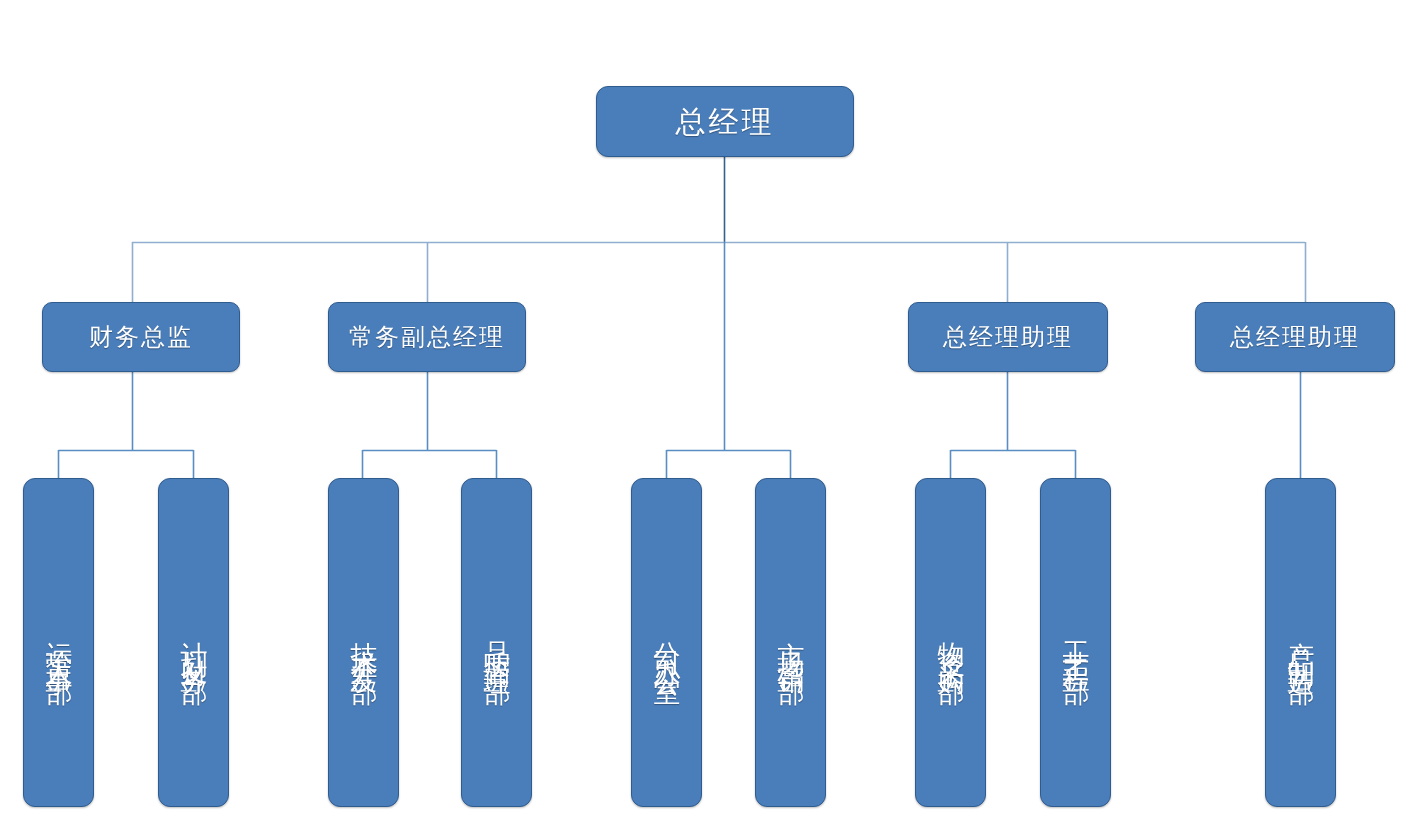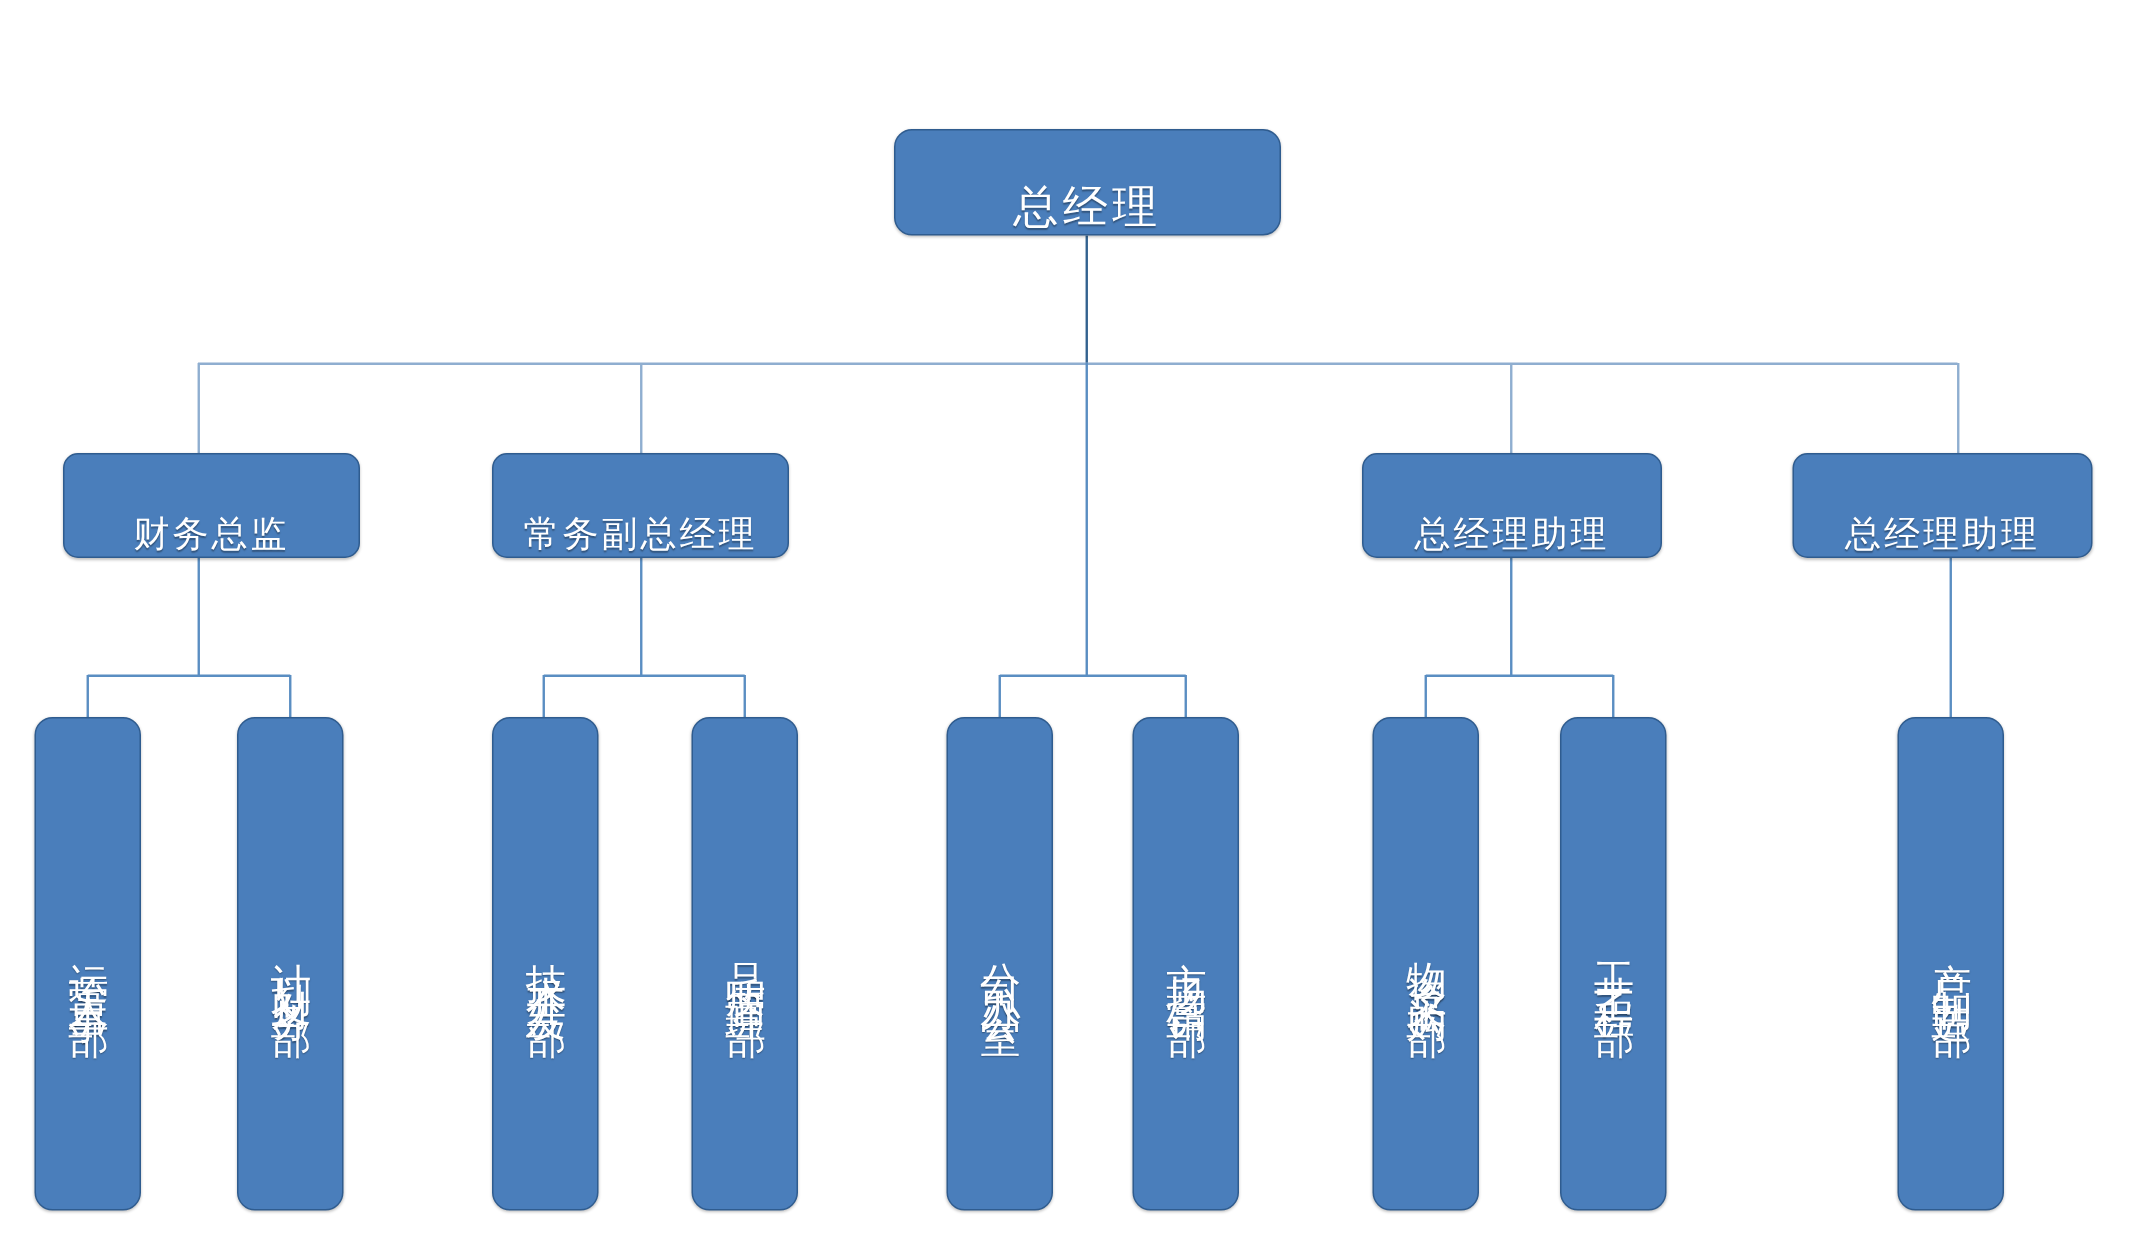--- a/index.html
+++ b/index.html
@@ -27,21 +27,21 @@
     pointer-events: none;
   }
   .node {
     position: absolute;
     box-sizing: border-box;
     background: #4a7ebb;
     border: 1.5px solid #2f5c8f;
     border-radius: 10px;
     color: #ffffff;
     display: flex;
-    align-items: flex-end;
+    align-items: center;
     justify-content: center;
     text-align: center;
     box-shadow: 0 1px 2px rgba(0,0,0,0.25);
   }
   .node .node-label {
     display: block;
     color: #ffffff;
     text-shadow: 0 1px 1px rgba(0,0,0,0.35);
     line-height: 1.18;
   }

